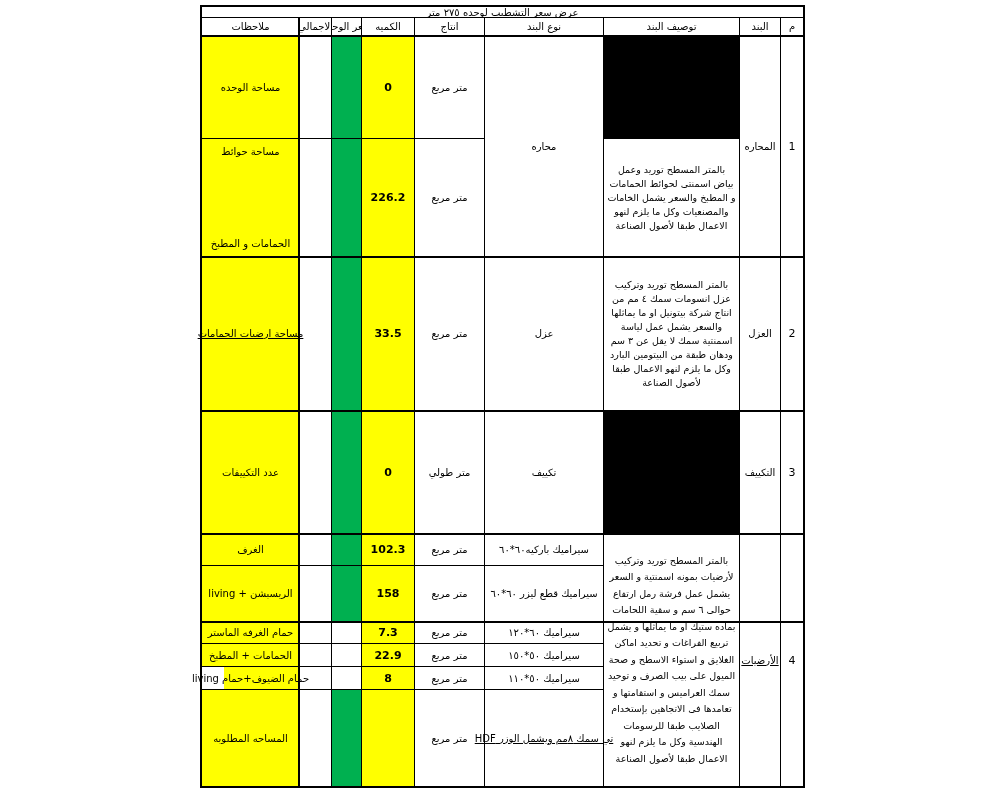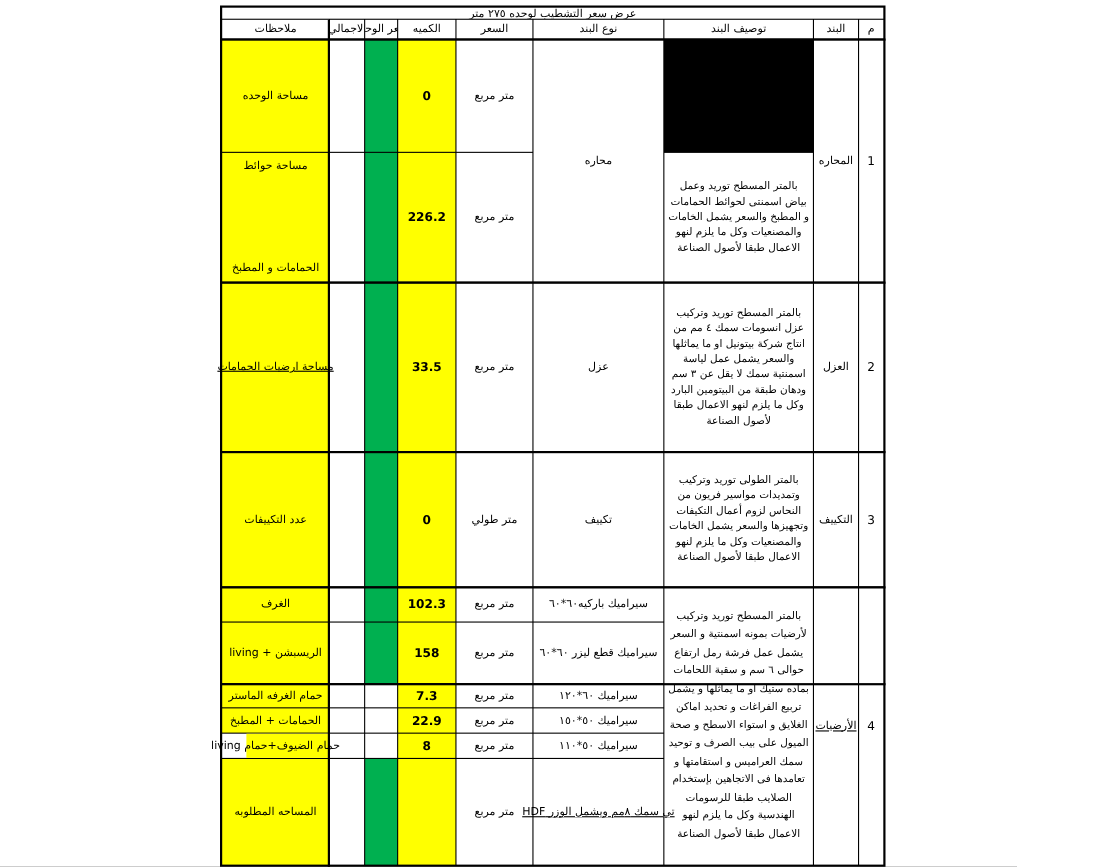--- a/index.html
+++ b/index.html
@@ -45,21 +45,21 @@
 <body>
 
 <div id="sheet">
 
   <div class="c title" style="grid-area:1/1/2/10">عرض سعر التشطيب لوحده ٢٧٥ متر</div>
 
   <div class="c hdr" style="grid-area:2/1">ملاحظات</div>
   <div class="c hdr" style="grid-area:2/2">الاجمالي</div>
   <div class="c hdr" style="grid-area:2/3">سعر الوحده</div>
   <div class="c hdr" style="grid-area:2/4">الكميه</div>
-  <div class="c hdr" style="grid-area:2/5">السعر</div>
+  <div class="c hdr" style="grid-area:2/5">انتاج</div>
   <div class="c hdr" style="grid-area:2/6">نوع البند</div>
   <div class="c hdr" style="grid-area:2/7">توصيف البند</div>
   <div class="c hdr" style="grid-area:2/8">البند</div>
   <div class="c hdr" style="grid-area:2/9">م</div>
 
   <div class="c num" style="grid-area:3/9/5/10">1</div>
   <div class="c" style="grid-area:3/8/5/9">المحاره</div>
   <div class="c desc" style="grid-area:4/7">بالمتر المسطح توريد وعمل بياض اسمنتى لحوائط الحمامات و المطبخ والسعر يشمل الخامات والمصنعيات وكل ما يلزم لنهو الاعمال طبقا لأصول الصناعة</div>
   <div class="c" style="grid-area:3/6/5/7">محاره</div>
   <div class="c" style="grid-area:3/5">متر مربع</div>
@@ -81,21 +81,20 @@
   <div class="c desc" style="grid-area:5/7">بالمتر المسطح توريد وتركيب عزل انسومات سمك ٤ مم من انتاج شركة بيتونيل او ما يماثلها والسعر يشمل عمل لياسة اسمنتية سمك لا يقل عن ٣ سم ودهان طبقة من البيتومين البارد وكل ما يلزم لنهو الاعمال طبقا لأصول الصناعة</div>
   <div class="c" style="grid-area:5/6">عزل</div>
   <div class="c" style="grid-area:5/5">متر مربع</div>
   <div class="c yellow qty" style="grid-area:5/4">33.5</div>
   <div class="c green" style="grid-area:5/3"></div>
   <div class="c" style="grid-area:5/2"></div>
   <div class="c yellow nowrap ovf" style="grid-area:5/1">مساحة ارضيات الحمامات</div>
 
   <div class="c num" style="grid-area:6/9">3</div>
   <div class="c" style="grid-area:6/8">التكييف</div>
-  <div class="c desc" style="grid-area:6/7">بالمتر الطولى توريد وتركيب وتمديدات مواسير فريون من النحاس لزوم أعمال التكيفات وتجهيزها والسعر يشمل الخامات والمصنعيات وكل ما يلزم لنهو الاعمال طبقا لأصول الصناعة</div>
   <div class="c" style="grid-area:6/6">تكييف</div>
   <div class="c" style="grid-area:6/5">متر طولي</div>
   <div class="c yellow qty" style="grid-area:6/4">0</div>
   <div class="c green" style="grid-area:6/3"></div>
   <div class="c" style="grid-area:6/2"></div>
   <div class="c yellow" style="grid-area:6/1">عدد التكييفات</div>
 
   <div class="c num" style="grid-area:7/9/13/10">4</div>
   <div class="c nowrap ovf" style="grid-area:7/8/13/9">الأرضيات</div>
   <div class="c desc desc4" style="grid-area:7/7/13/8">بالمتر المسطح توريد وتركيب لأرضيات بمونه اسمنتية و السعر يشمل عمل فرشة رمل ارتفاع حوالى ٦ سم و سقية اللحامات بماده ستيك او ما يماثلها و يشمل تربيع الفراغات و تحديد اماكن الغلايق و استواء الاسطح و صحة الميول على بيب الصرف و توحيد سمك العراميس و استقامتها و تعامدها فى الاتجاهين بإستخدام الصلايب طبقا للرسومات الهندسية وكل ما يلزم لنهو الاعمال طبقا لأصول الصناعة</div>

